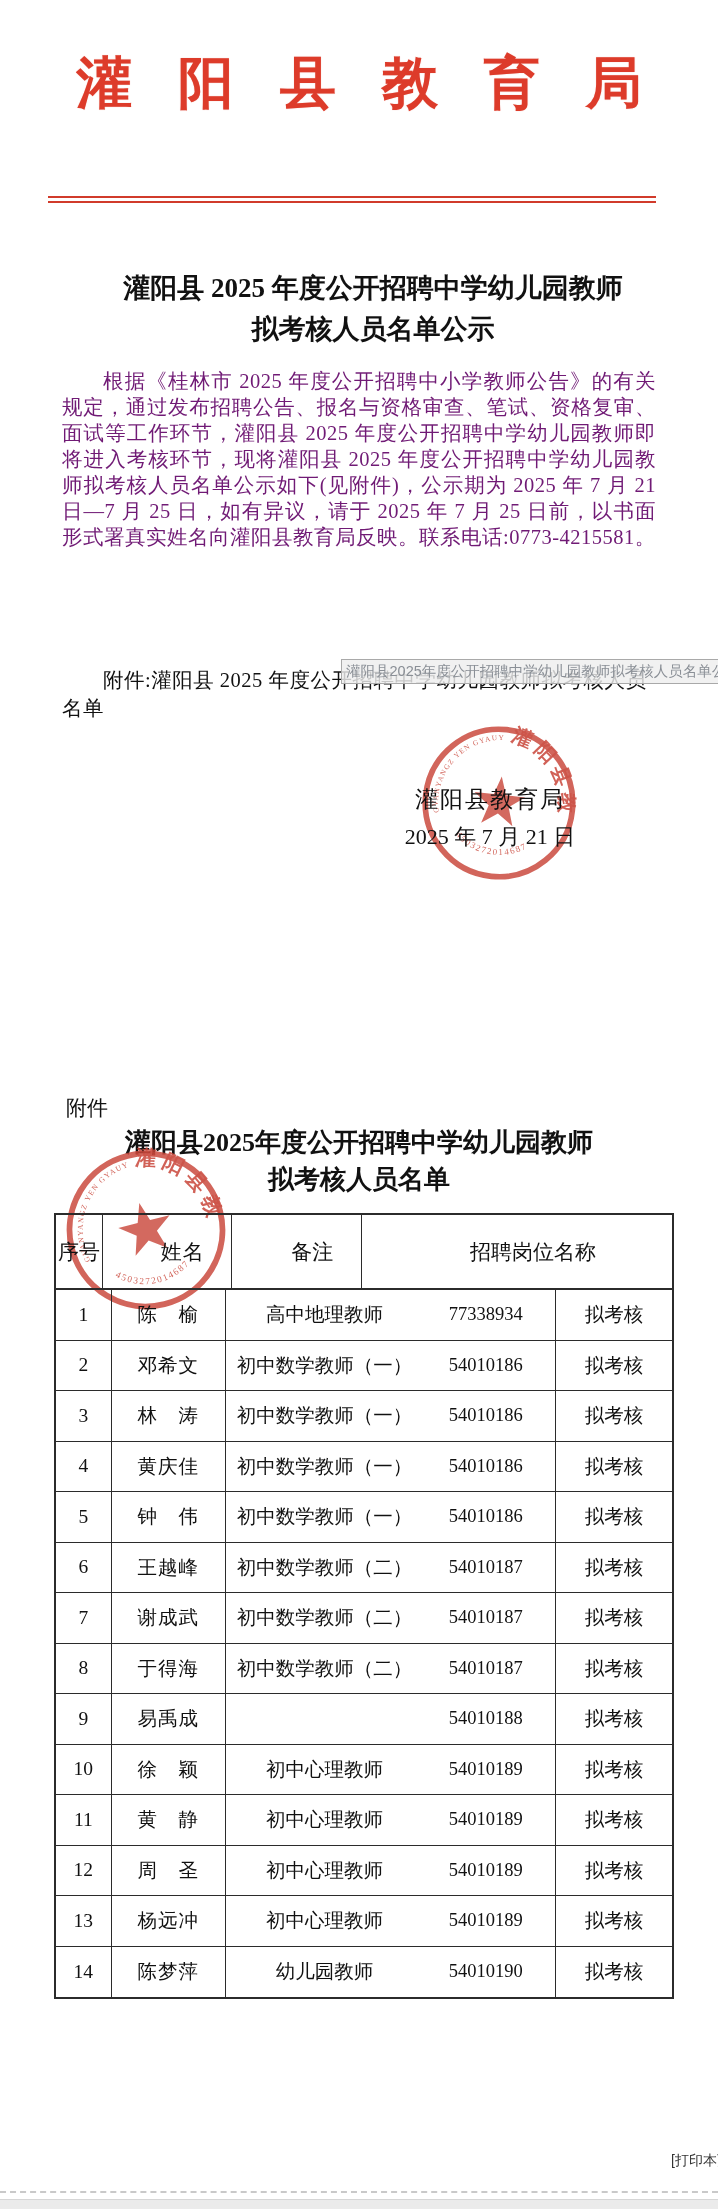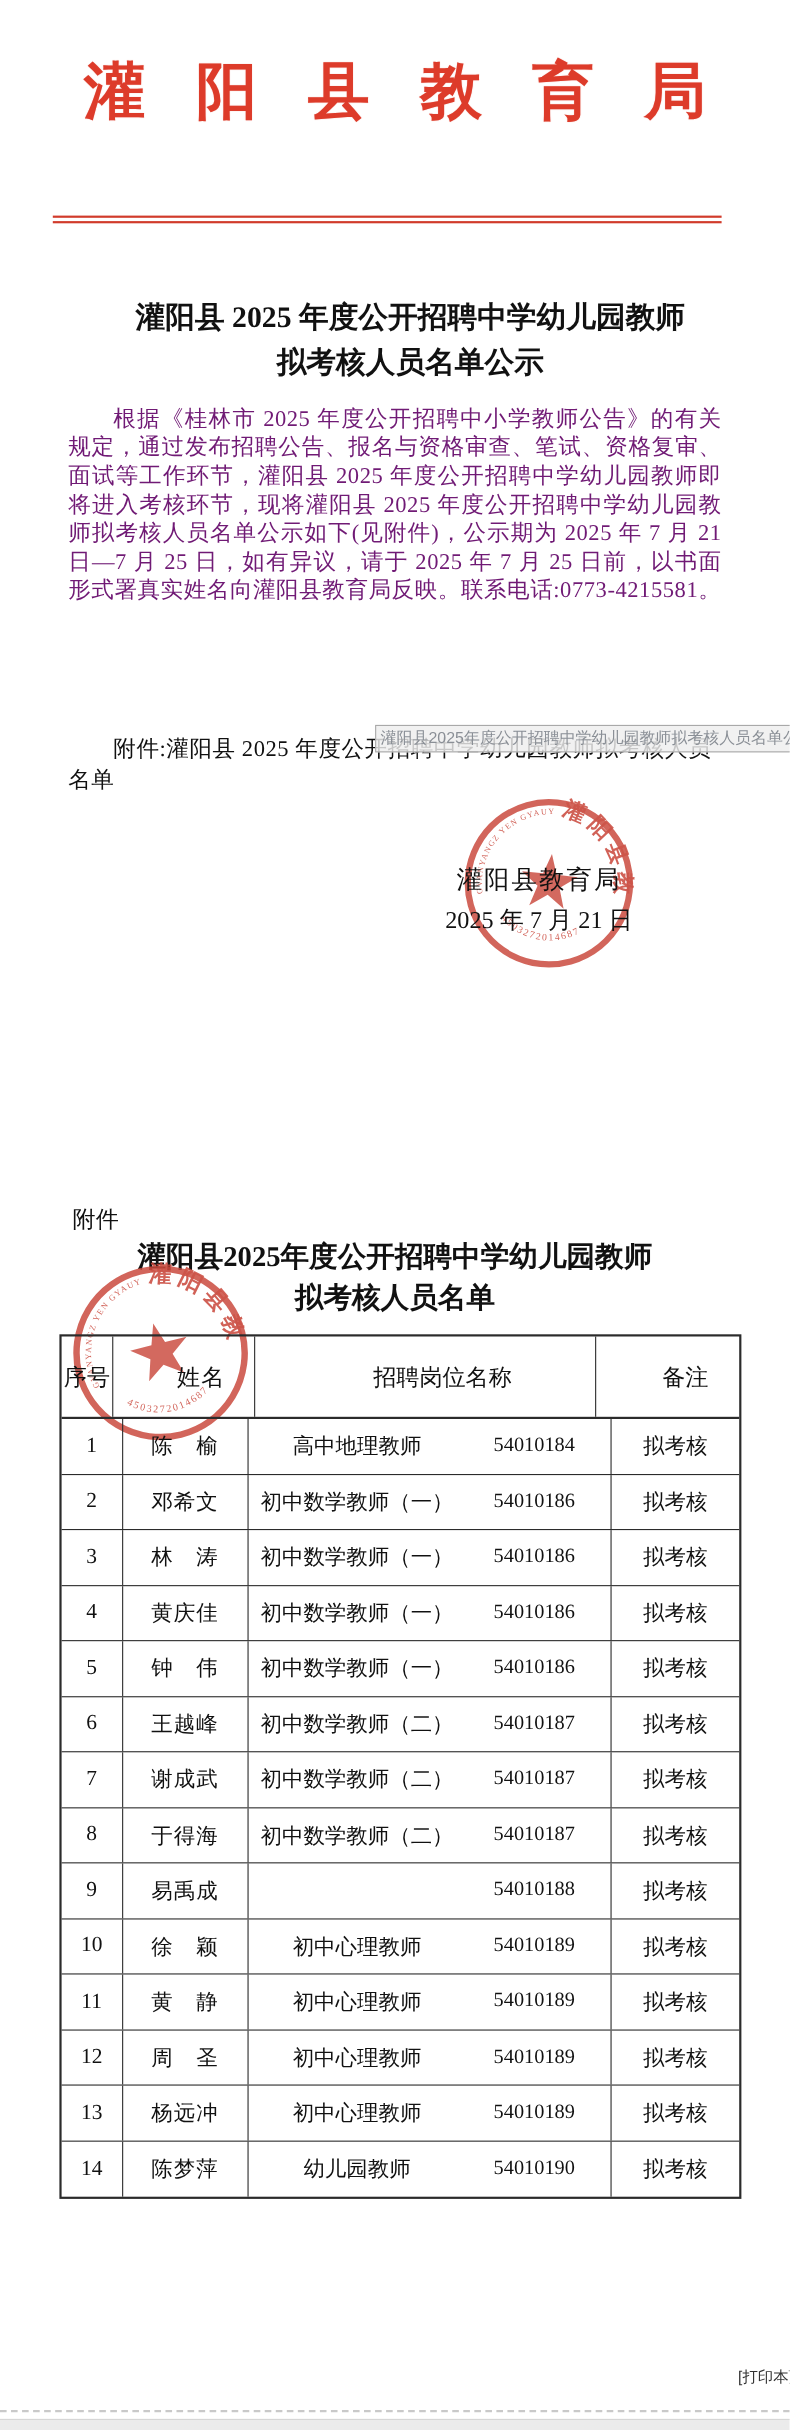--- a/index.html
+++ b/index.html
@@ -160,30 +160,30 @@
   </div>
 
   <svg class="seal seal-2" viewBox="0 0 200 200">
     <use href="#seal-art"></use>
   </svg>
 
   <div class="tbl">
     <div class="trow head">
       <div class="tcell c-no">序号</div>
       <div class="tcell c-name">姓名</div>
+      <div class="tcell c-note">备注</div>
       <div class="tcell c-pos">招聘岗位名称</div>
-      <div class="tcell c-note">备注</div>
     </div>
     <div>
     <div class="trow body-row">
       <div class="tcell c-no">1</div>
       <div class="tcell c-name">陈　榆</div>
       <div class="tcell c-pos">
         <span class="pos-name">高中地理教师</span>
-        <span class="pos-code">54010184</span>
+        <span class="pos-code">77338934</span>
       </div>
       <div class="tcell c-note">拟考核</div>
     </div>
 
     <div class="trow body-row">
       <div class="tcell c-no">2</div>
       <div class="tcell c-name">邓希文</div>
       <div class="tcell c-pos">
         <span class="pos-name">初中数学教师（一）</span>
         <span class="pos-code">54010186</span>

